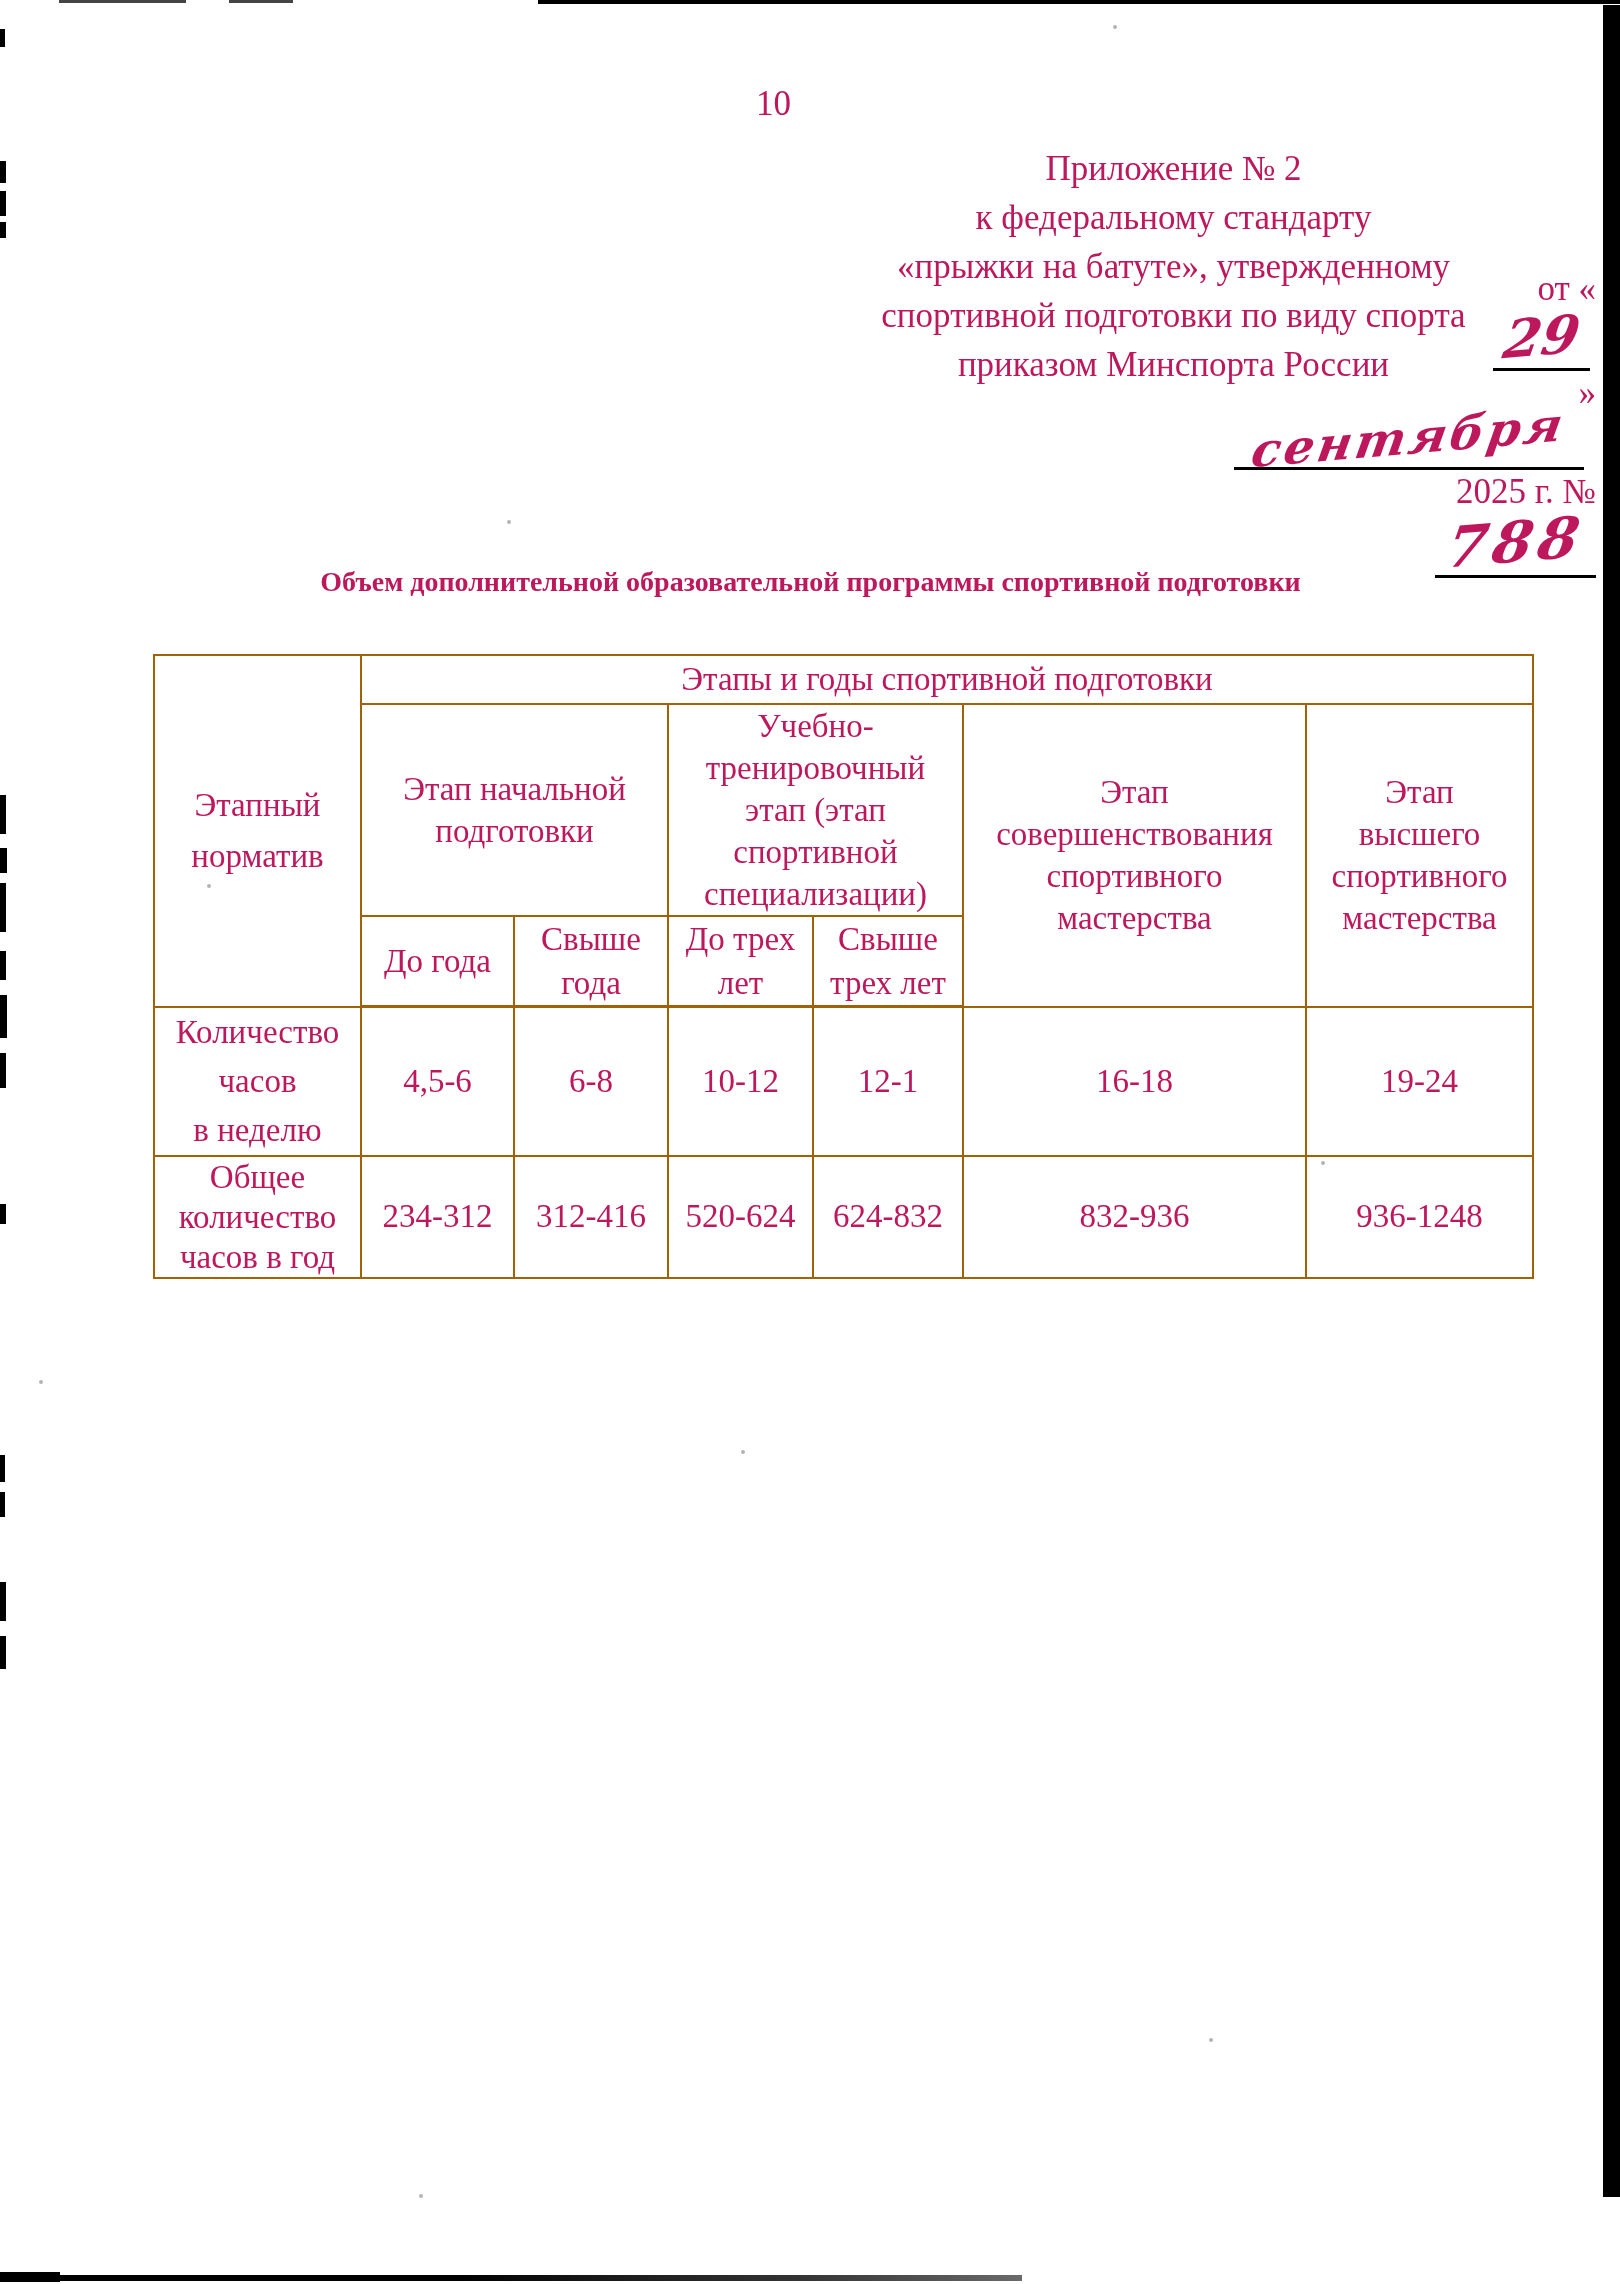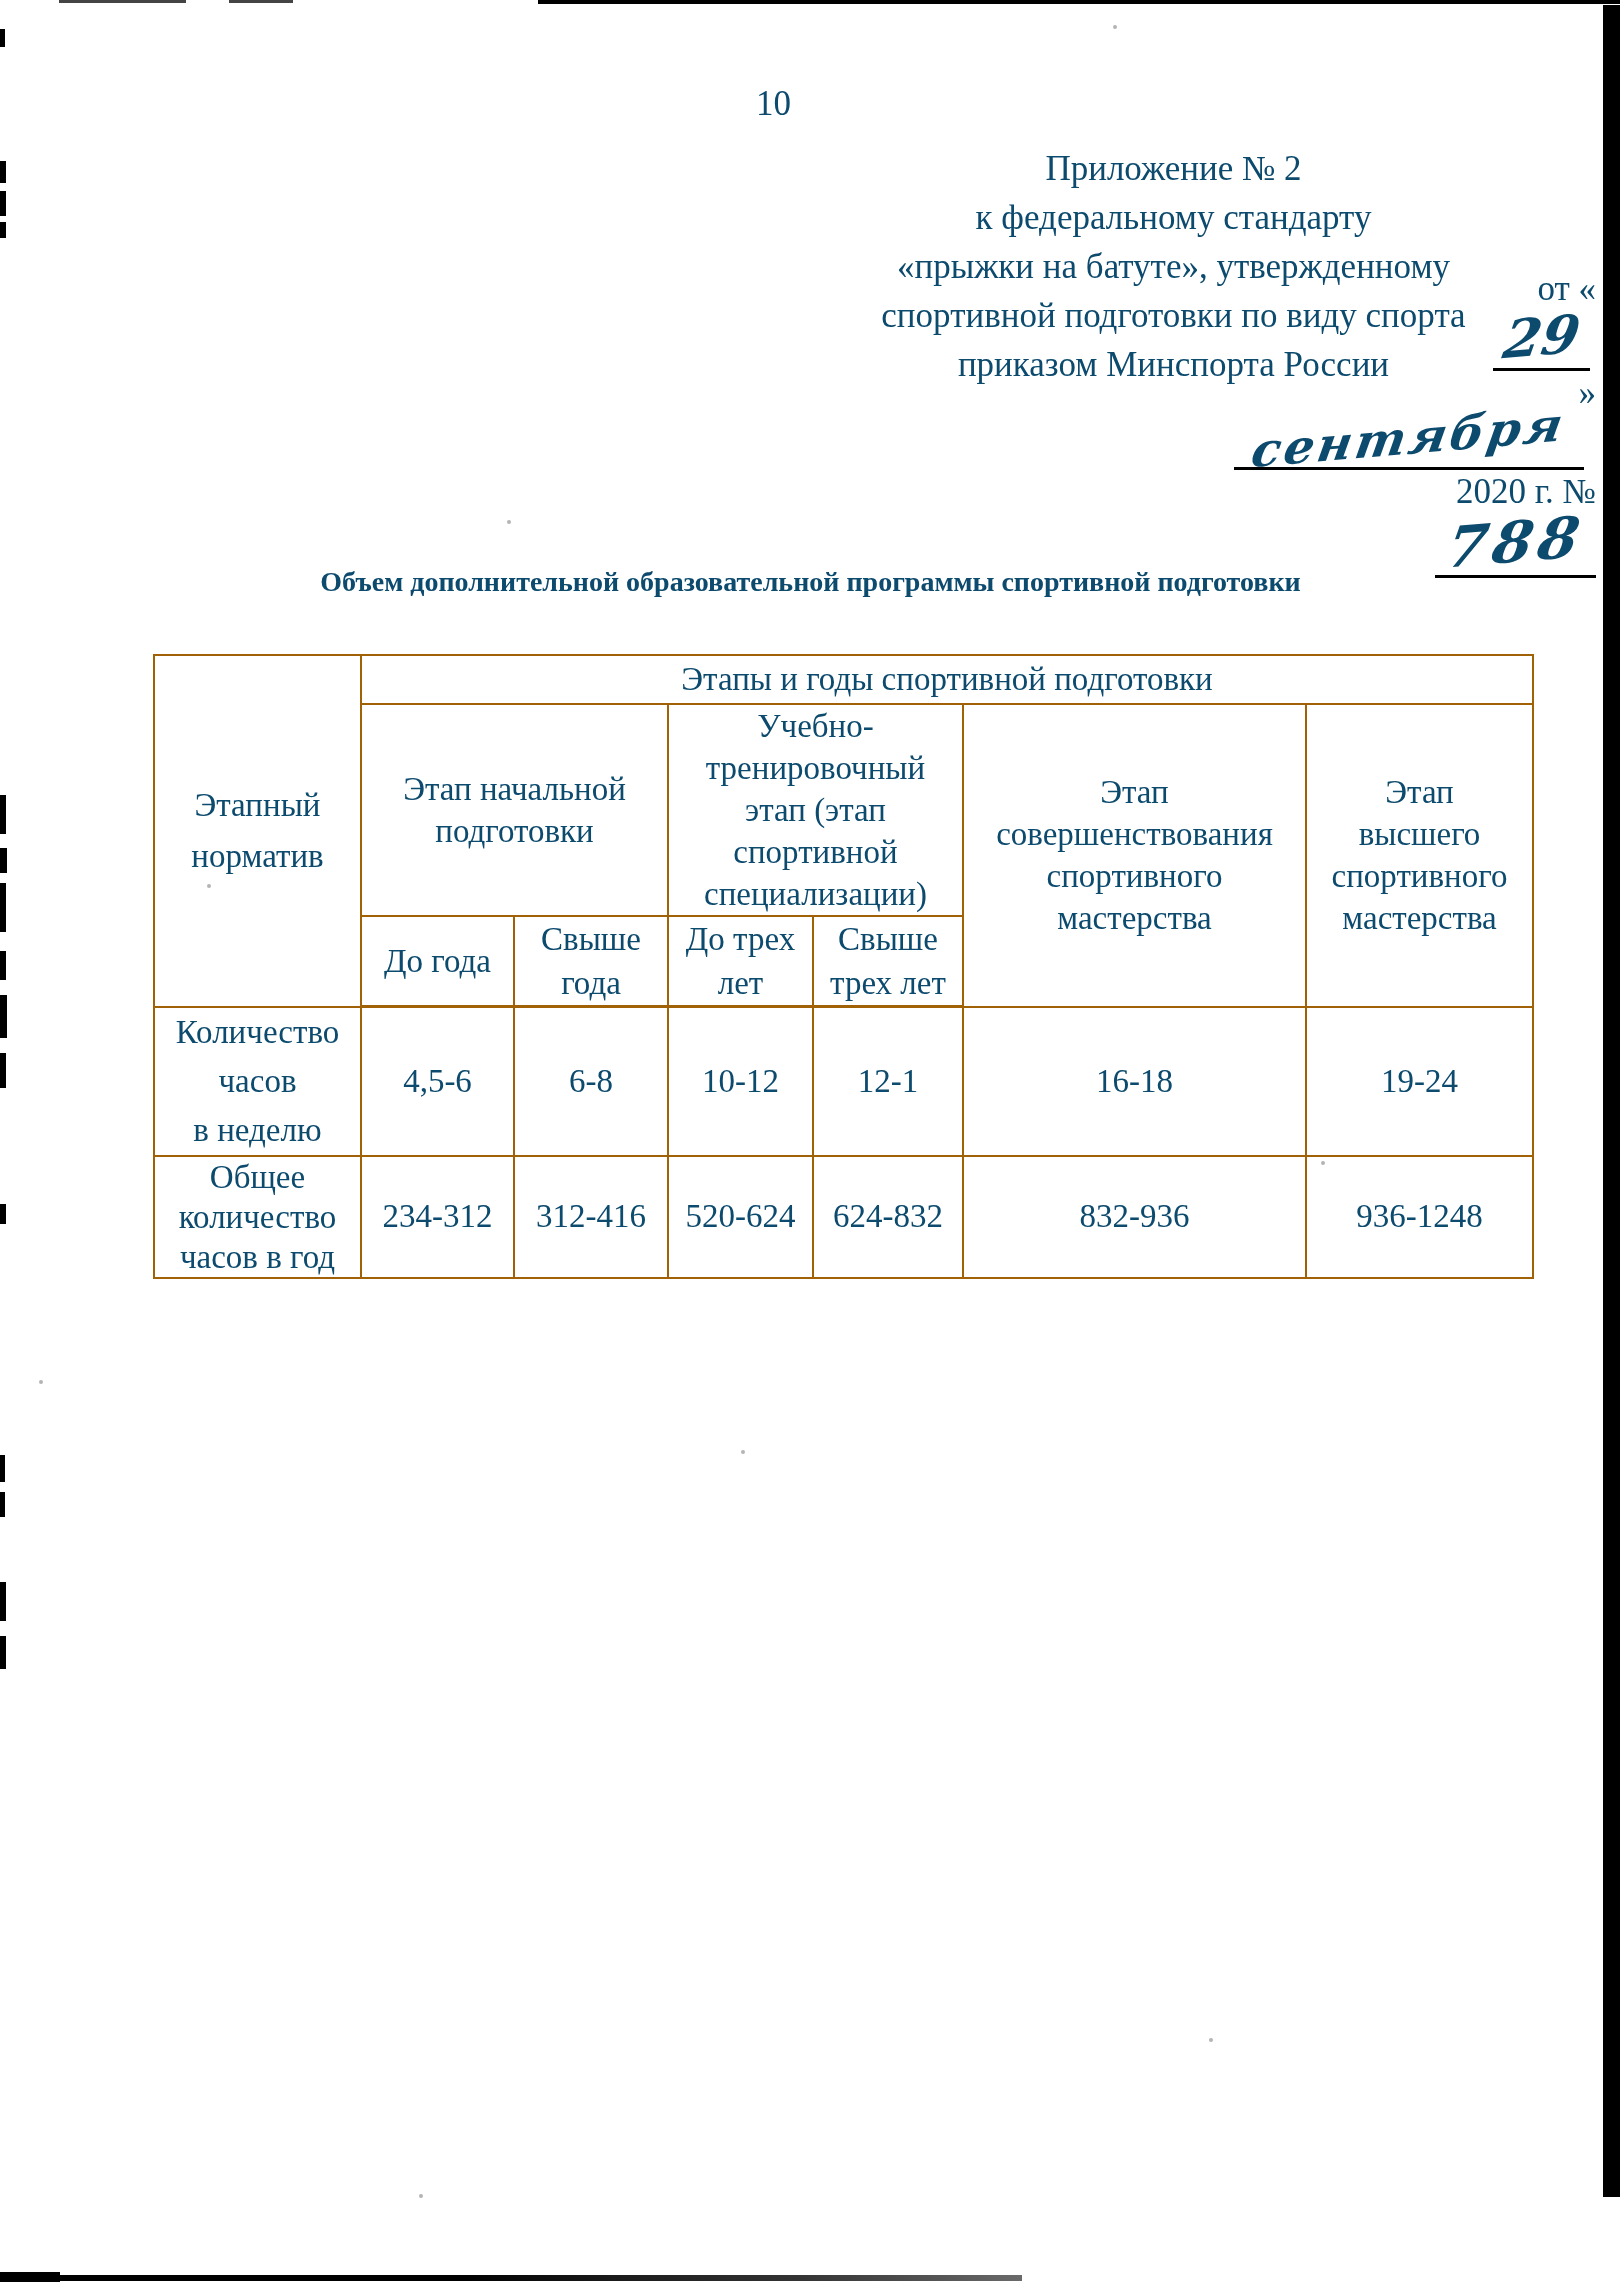--- a/index.html
+++ b/index.html
@@ -2,21 +2,21 @@
 <html><head>
 <meta charset="utf-8">
 <style>
   html,body{margin:0;padding:0;background:#e8e8e8;}
   .page{
     position:relative;
     width:1621px;height:2284px;
     background:#ffffff;
     overflow:hidden;
     font-family:"Liberation Serif","DejaVu Serif",serif;
-    color:#0c4a6e;
+    color:#be185d;
   }
   
   .art{position:absolute;background:#000;}
   .art.gray{background:#444;}
   .speck{position:absolute;width:3.9px;height:3.9px;border-radius:50%;background:#777;opacity:.55;}
   .bottom-bar{
     position:absolute;left:0;top:2275px;width:1022px;height:5.9px;
     background:linear-gradient(to right,#000 0%,#000 45%,#1a1a1a 60%,#333 78%,#555 92%,#6a6a6a 100%);
   }
   
@@ -114,21 +114,21 @@
     <div>Приложение № 2</div>
     <div>к федеральному стандарту</div>
     <div>«прыжки на батуте», утвержденному</div>
     <div>спортивной подготовки по виду спорта</div>
     <div>приказом Минспорта России</div>
     <div class="date-line">
       <span class="pr">от «</span>
       <span class="u-day"><span class="hw hw-day">29</span></span>
       <span class="pr">»</span>
       <span class="u-month"><span class="hw hw-month">сентября</span></span>
-      <span class="pr">2020 г. №</span>
+      <span class="pr">2025 г. №</span>
       <span class="u-num"><span class="hw hw-num">788</span></span>
     </div>
   </div>
 
   <div class="doc-title">Объем дополнительной образовательной программы спортивной подготовки</div>
 
   <table class="volume">
     <colgroup>
       <col style="width:207px">
         <col style="width:153px">

